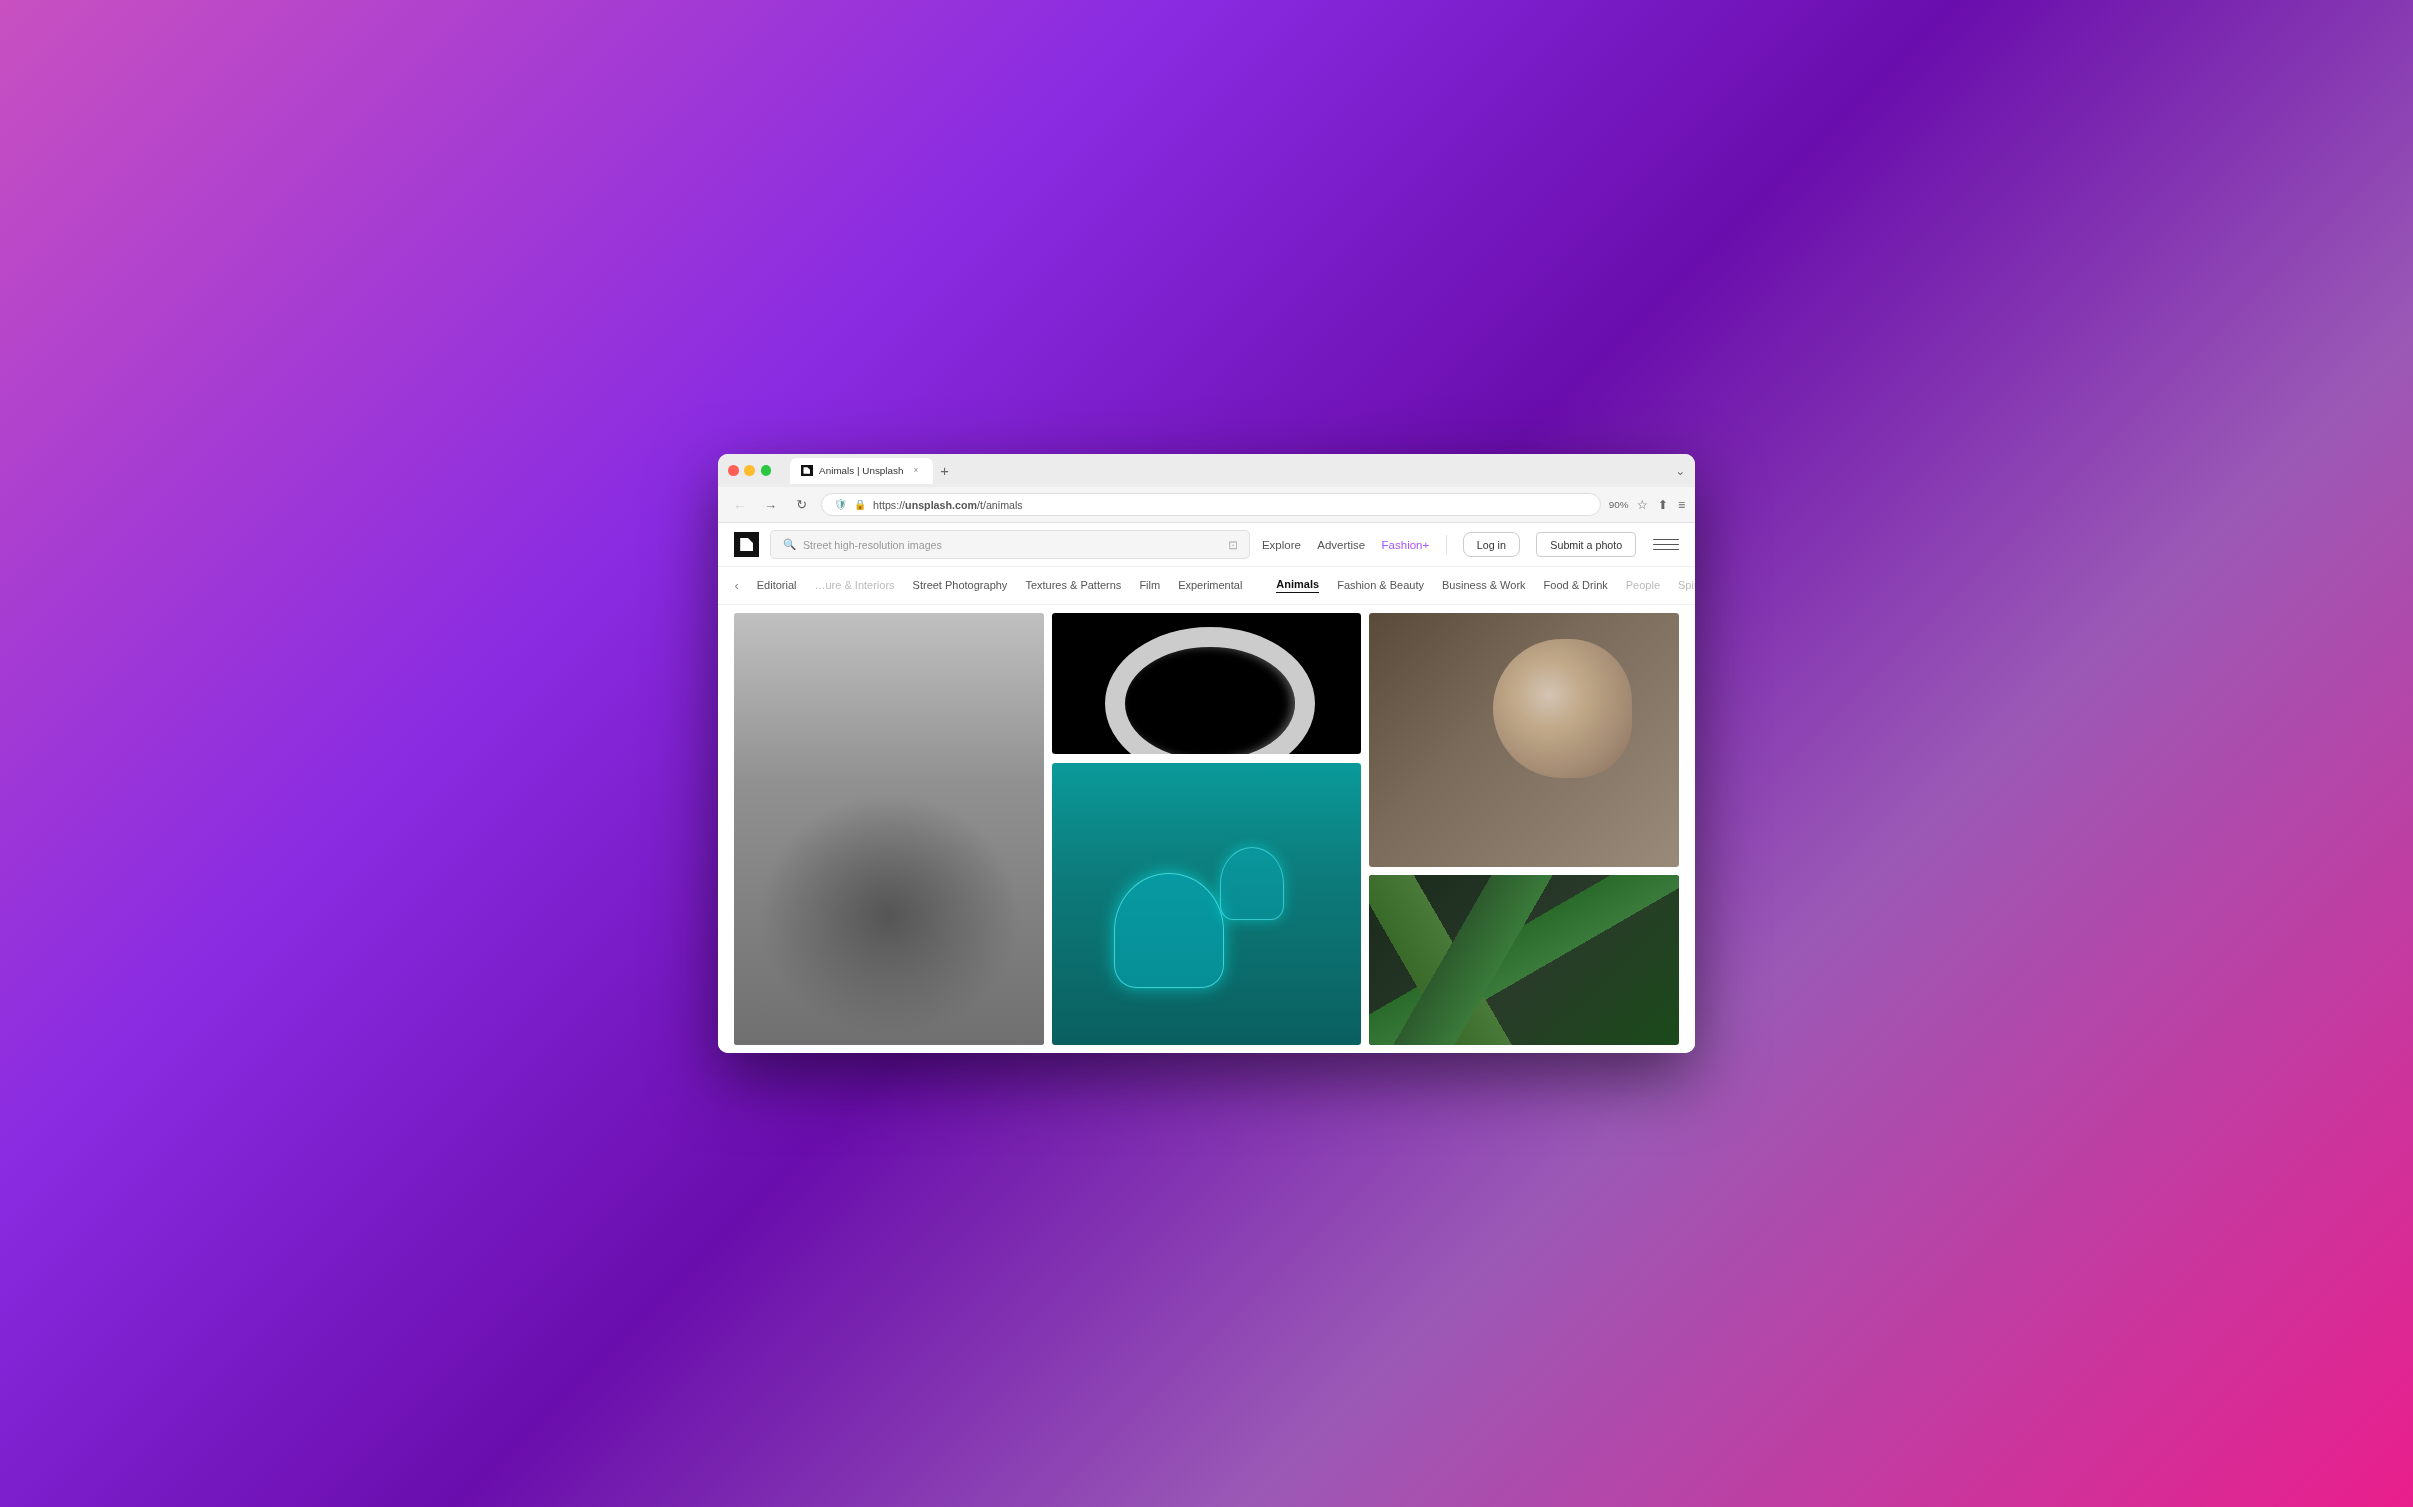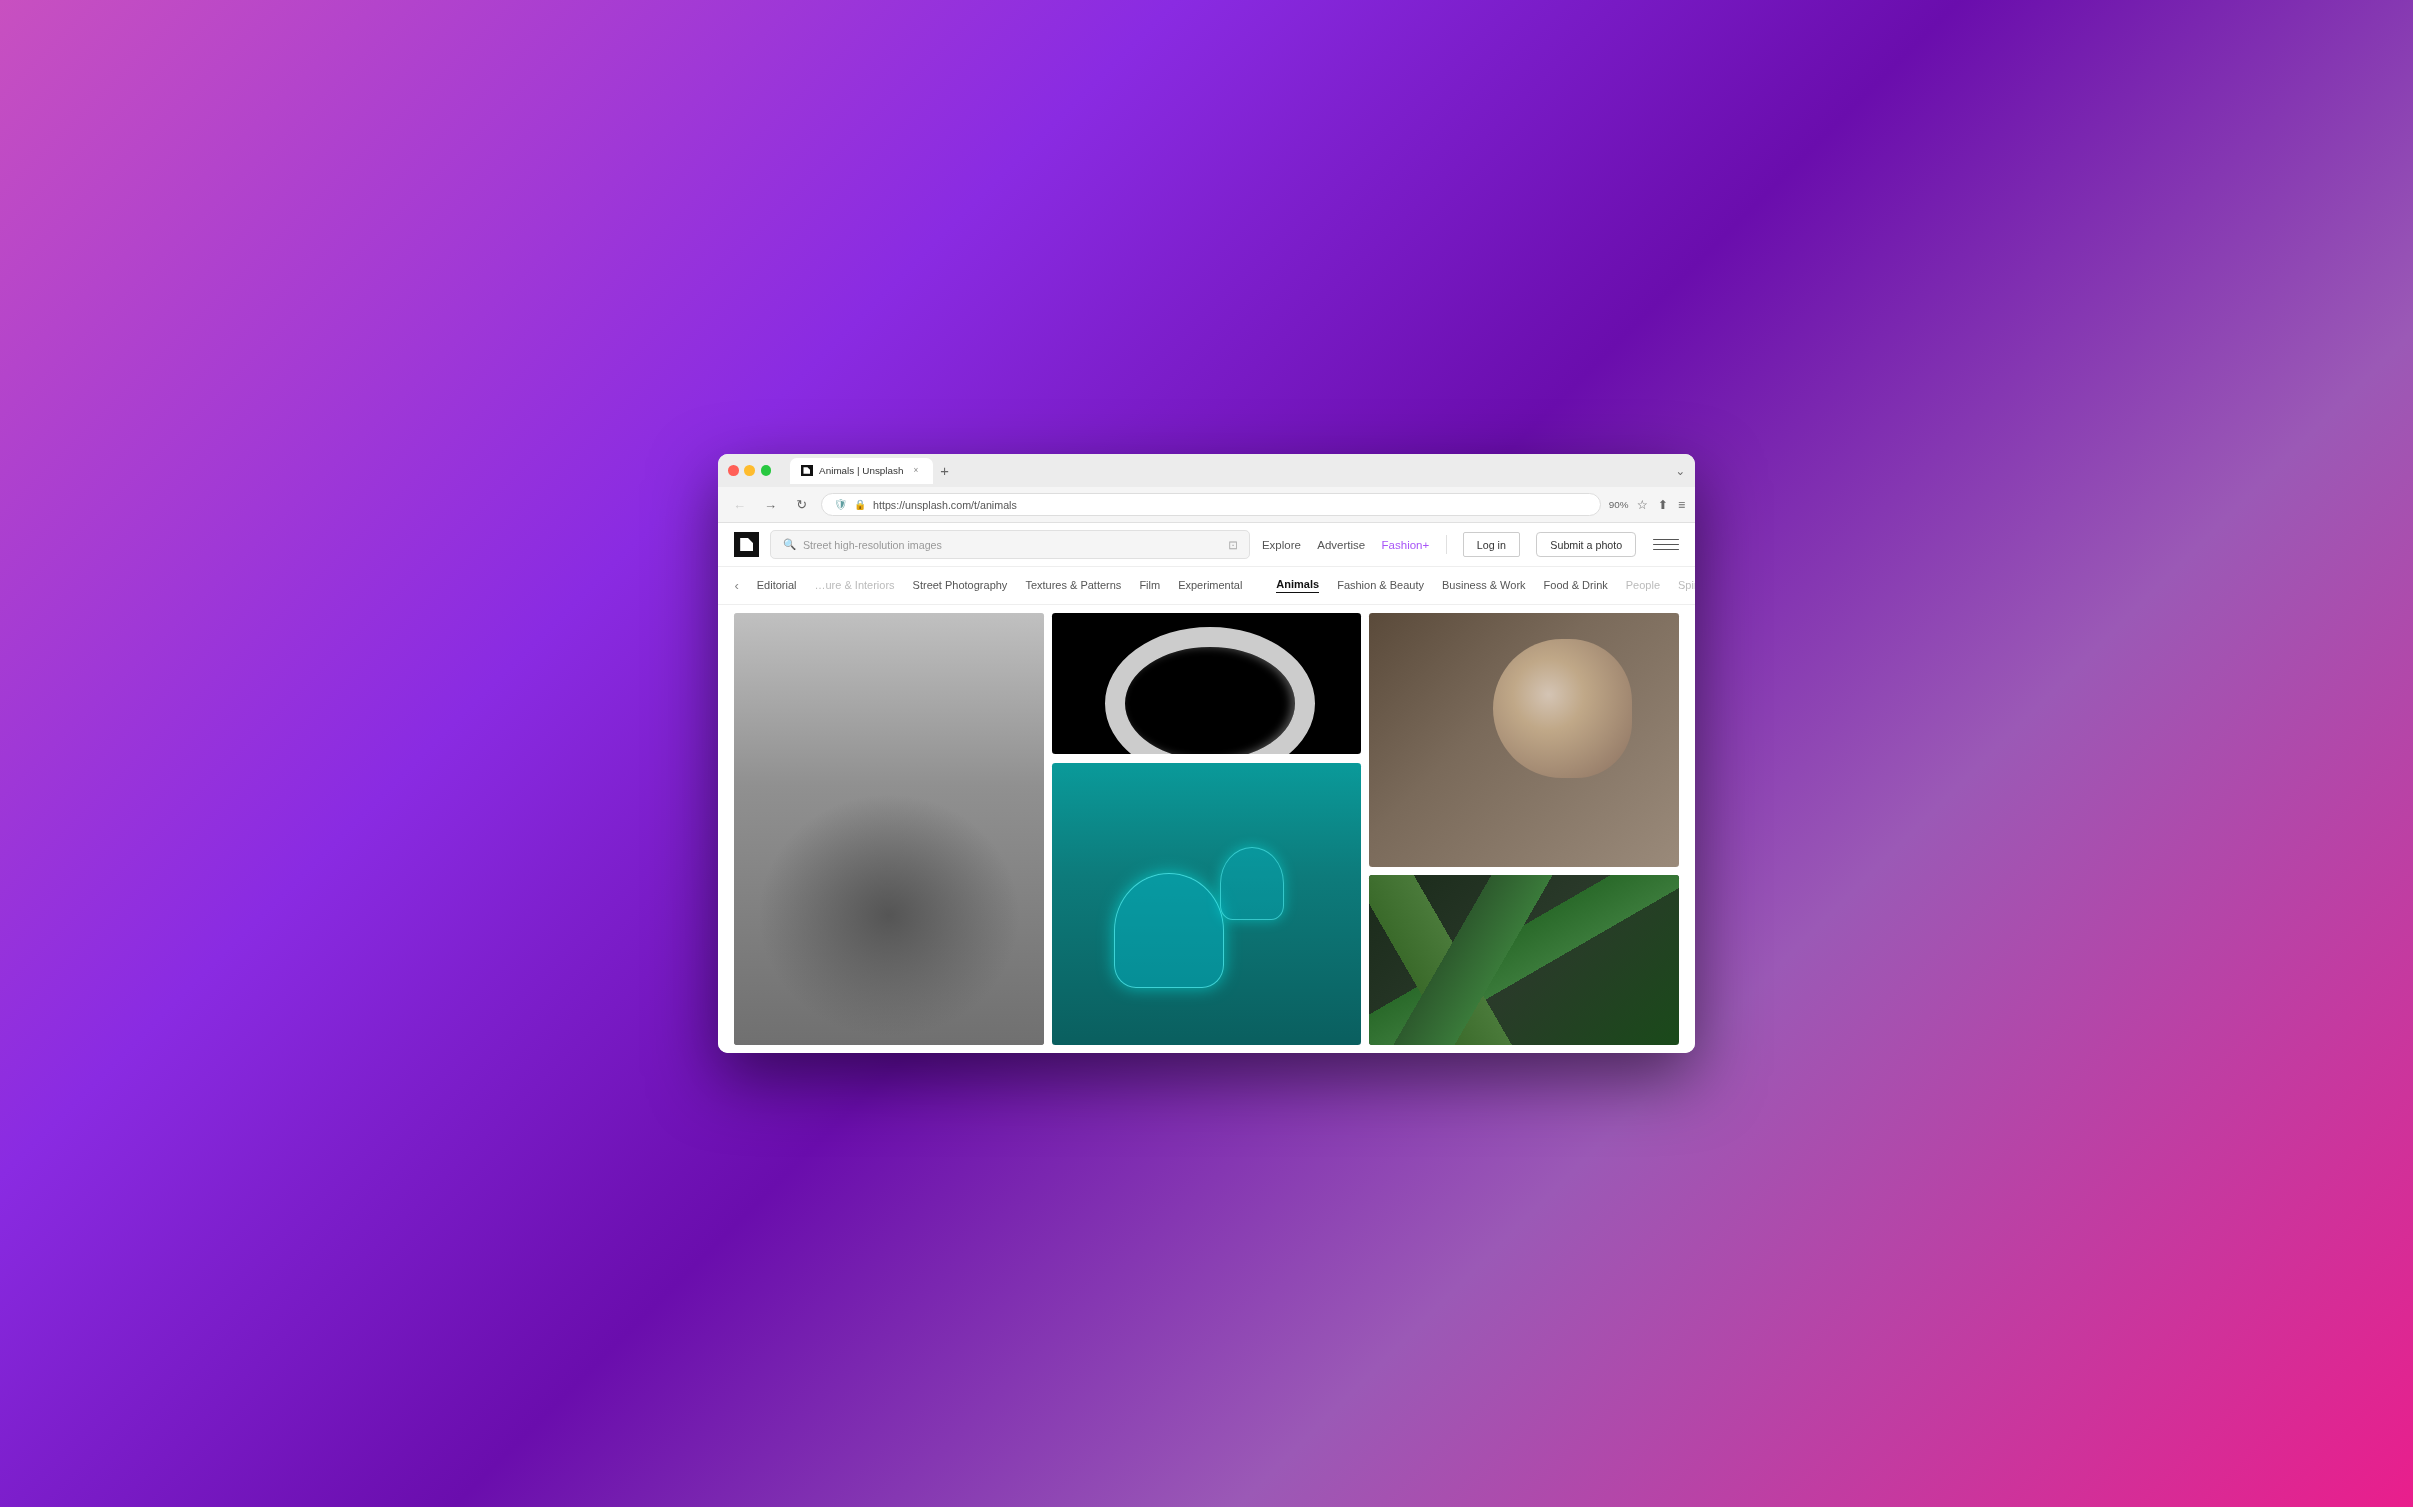--- a/index.html
+++ b/index.html
@@ -212,21 +212,21 @@
     .nav-advertise { cursor: pointer; text-align: right; }
     .nav-unsplash-plus { color: #a855f7; font-weight: 500; cursor: pointer; }
     .header-divider {
       width: 0.8px;
       height: 19.7px;
       background: #e0e0e0;
     }
     .btn-login {
       padding: 5.7px 13px;
       border: 0.8px solid #ccc;
-      border-radius: 2px;
+      border-radius: 8px;
       font-size: 10.7px;
       cursor: pointer;
       background: #fff;
       color: #333;
     }
     .btn-submit {
       padding: 5.7px 13px;
       border: 0.8px solid #ccc;
       border-radius: 4.1px;
       font-size: 10.7px;
@@ -421,21 +421,21 @@
   </div>
 
   <div class="address-bar">
     <div class="nav-btn disabled">←</div>
     <div class="nav-btn">→</div>
     <div class="nav-btn">↻</div>
     <div class="url-bar">
       <span class="url-shield">🛡</span>
       <span class="url-lock">🔒</span>
       <span class="url-text">
-        <span>https://</span><span style="font-weight:400">unsplash.com</span><span>/t/animals</span>
+        <span>https://</span><span style="font-weight:700">unsplash.com</span><span>/t/animals</span>
       </span>
     </div>
     <span class="zoom-level">90%</span>
     <div class="address-icons">
       <span>☆</span>
       <span>⬆</span>
       <span>≡</span>
     </div>
   </div>
 

